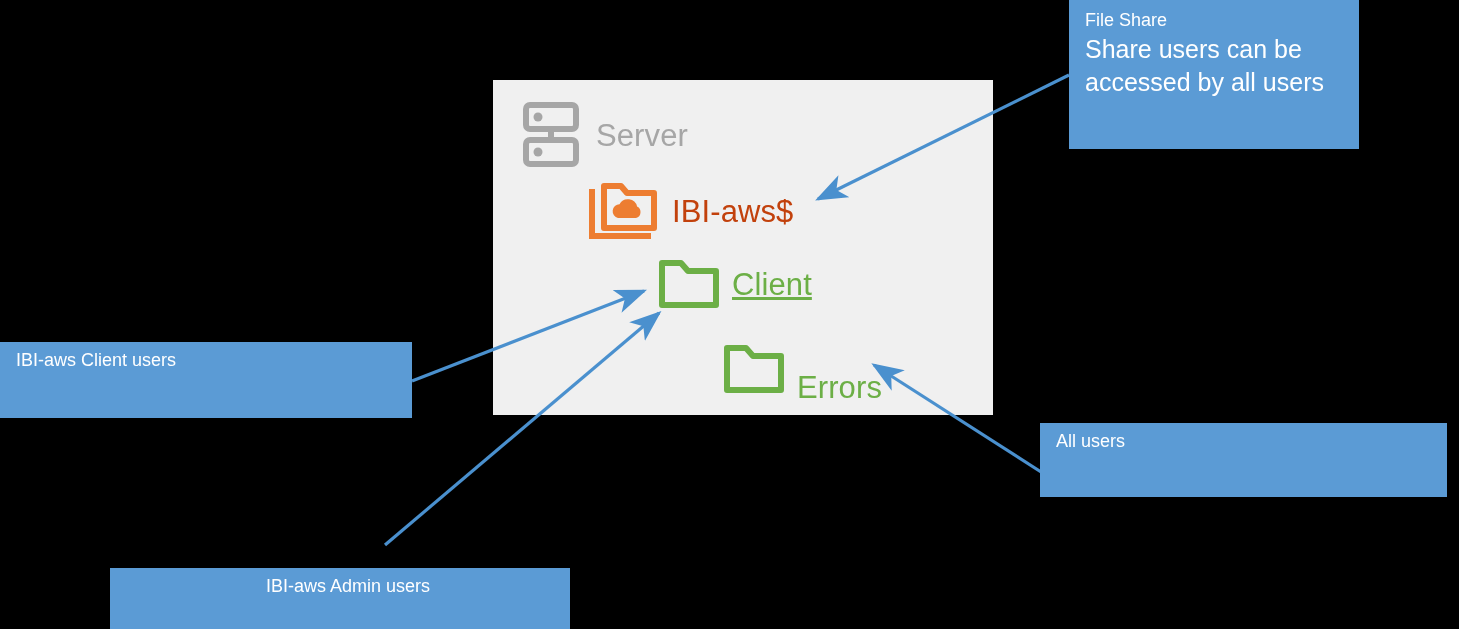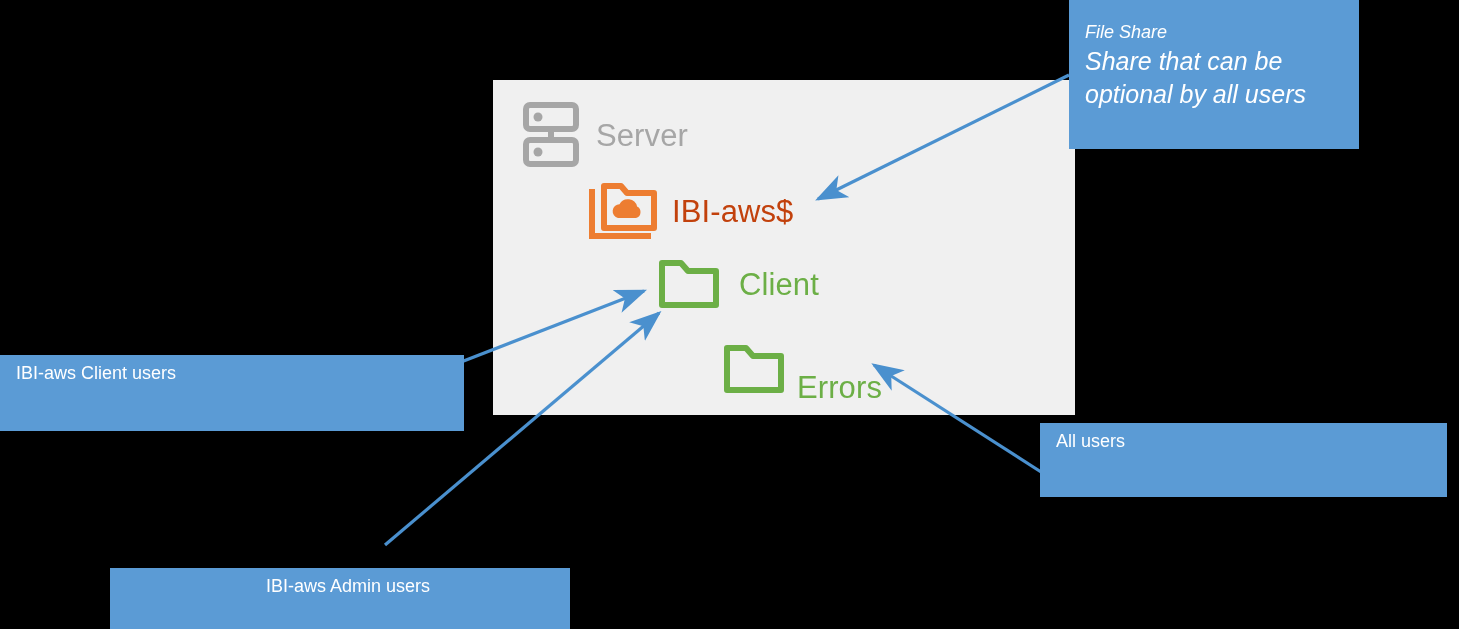--- a/index.html
+++ b/index.html
@@ -14,21 +14,21 @@
     background: #000000;
     overflow: hidden;
     font-family: "Liberation Sans", sans-serif;
   }
 
   
   #server-box {
     position: absolute;
     left: 493px;
     top: 80px;
-    width: 582px;
+    width: 500px;
     height: 335px;
     background: #F0F0F0;
   }
 
   .node-row {
     position: absolute;
     display: flex;
     align-items: center;
   }
 
@@ -42,21 +42,21 @@
     flex: 0 0 auto;
   }
   .node-label {
     font-size: 31px;
     line-height: 1;
     white-space: nowrap;
     letter-spacing: 0.1px;
   }
   #server-label { color: #A6A6A6; margin-left: 17px; font-size: 31px; }
   #share-label  { color: #c2410c; margin-left: 10px; }
-  #client-label { color: #6CAF46; margin-left: 19px; }
+  #client-label { color: #6CAF46; margin-left: 12px; text-decoration: underline; }
   #errors-label { color: #6CAF46; margin-left: 12px; margin-top: 37px; }
 
   
   .callout {
     position: absolute;
     background: #5B9BD5;
     color: #FFFFFF;
     box-sizing: border-box;
     padding: 6px 0 6px 16px;
   }
@@ -66,25 +66,24 @@
     white-space: pre-wrap;
   }
   .callout-body {
     font-size: 25px;
     line-height: 33px;
     white-space: pre-wrap;
   }
 
   #callout-file-share {
     left: 1069px; top: 0px; width: 290px; height: 149px;
-    padding-top: 20px;
-    font-style: italic;
+    padding-top: 8px;
   }
   #callout-client-users {
-    left: 0px; top: 355px; width: 464px; height: 76px;
+    left: 0px; top: 342px; width: 412px; height: 76px;
   }
   #callout-admin-users {
     left: 110px; top: 568px; width: 460px; height: 76px; text-align: center;
   }
   #callout-all-users {
     left: 1024px; top: 423px; width: 407px; height: 74px; margin-left: 16px;
   }
 
   
   #arrow-layer {
@@ -152,21 +151,21 @@
 
     <line x1="412" y1="381" x2="644" y2="291" stroke="#4A90CE" stroke-width="3.2" marker-end="url(#ah)"></line>
 
     <line x1="385" y1="545" x2="659" y2="313" stroke="#4A90CE" stroke-width="3.2" marker-end="url(#ah)"></line>
 
     <line x1="1052" y1="479" x2="874" y2="365" stroke="#4A90CE" stroke-width="3.2" marker-end="url(#ah)"></line>
   </svg>
 
   <div class="callout" id="callout-file-share">
     <div class="callout-title">File Share</div>
-    <div class="callout-body">Share that can be optional by all users</div>
+    <div class="callout-body">Share users can be accessed by all users</div>
   </div>
 
   <div class="callout" id="callout-client-users">
     <div class="callout-title">IBI-aws Client users</div>
   </div>
 
   <div class="callout" id="callout-admin-users">
     <div class="callout-title">IBI-aws Admin users</div>
   </div>
 

